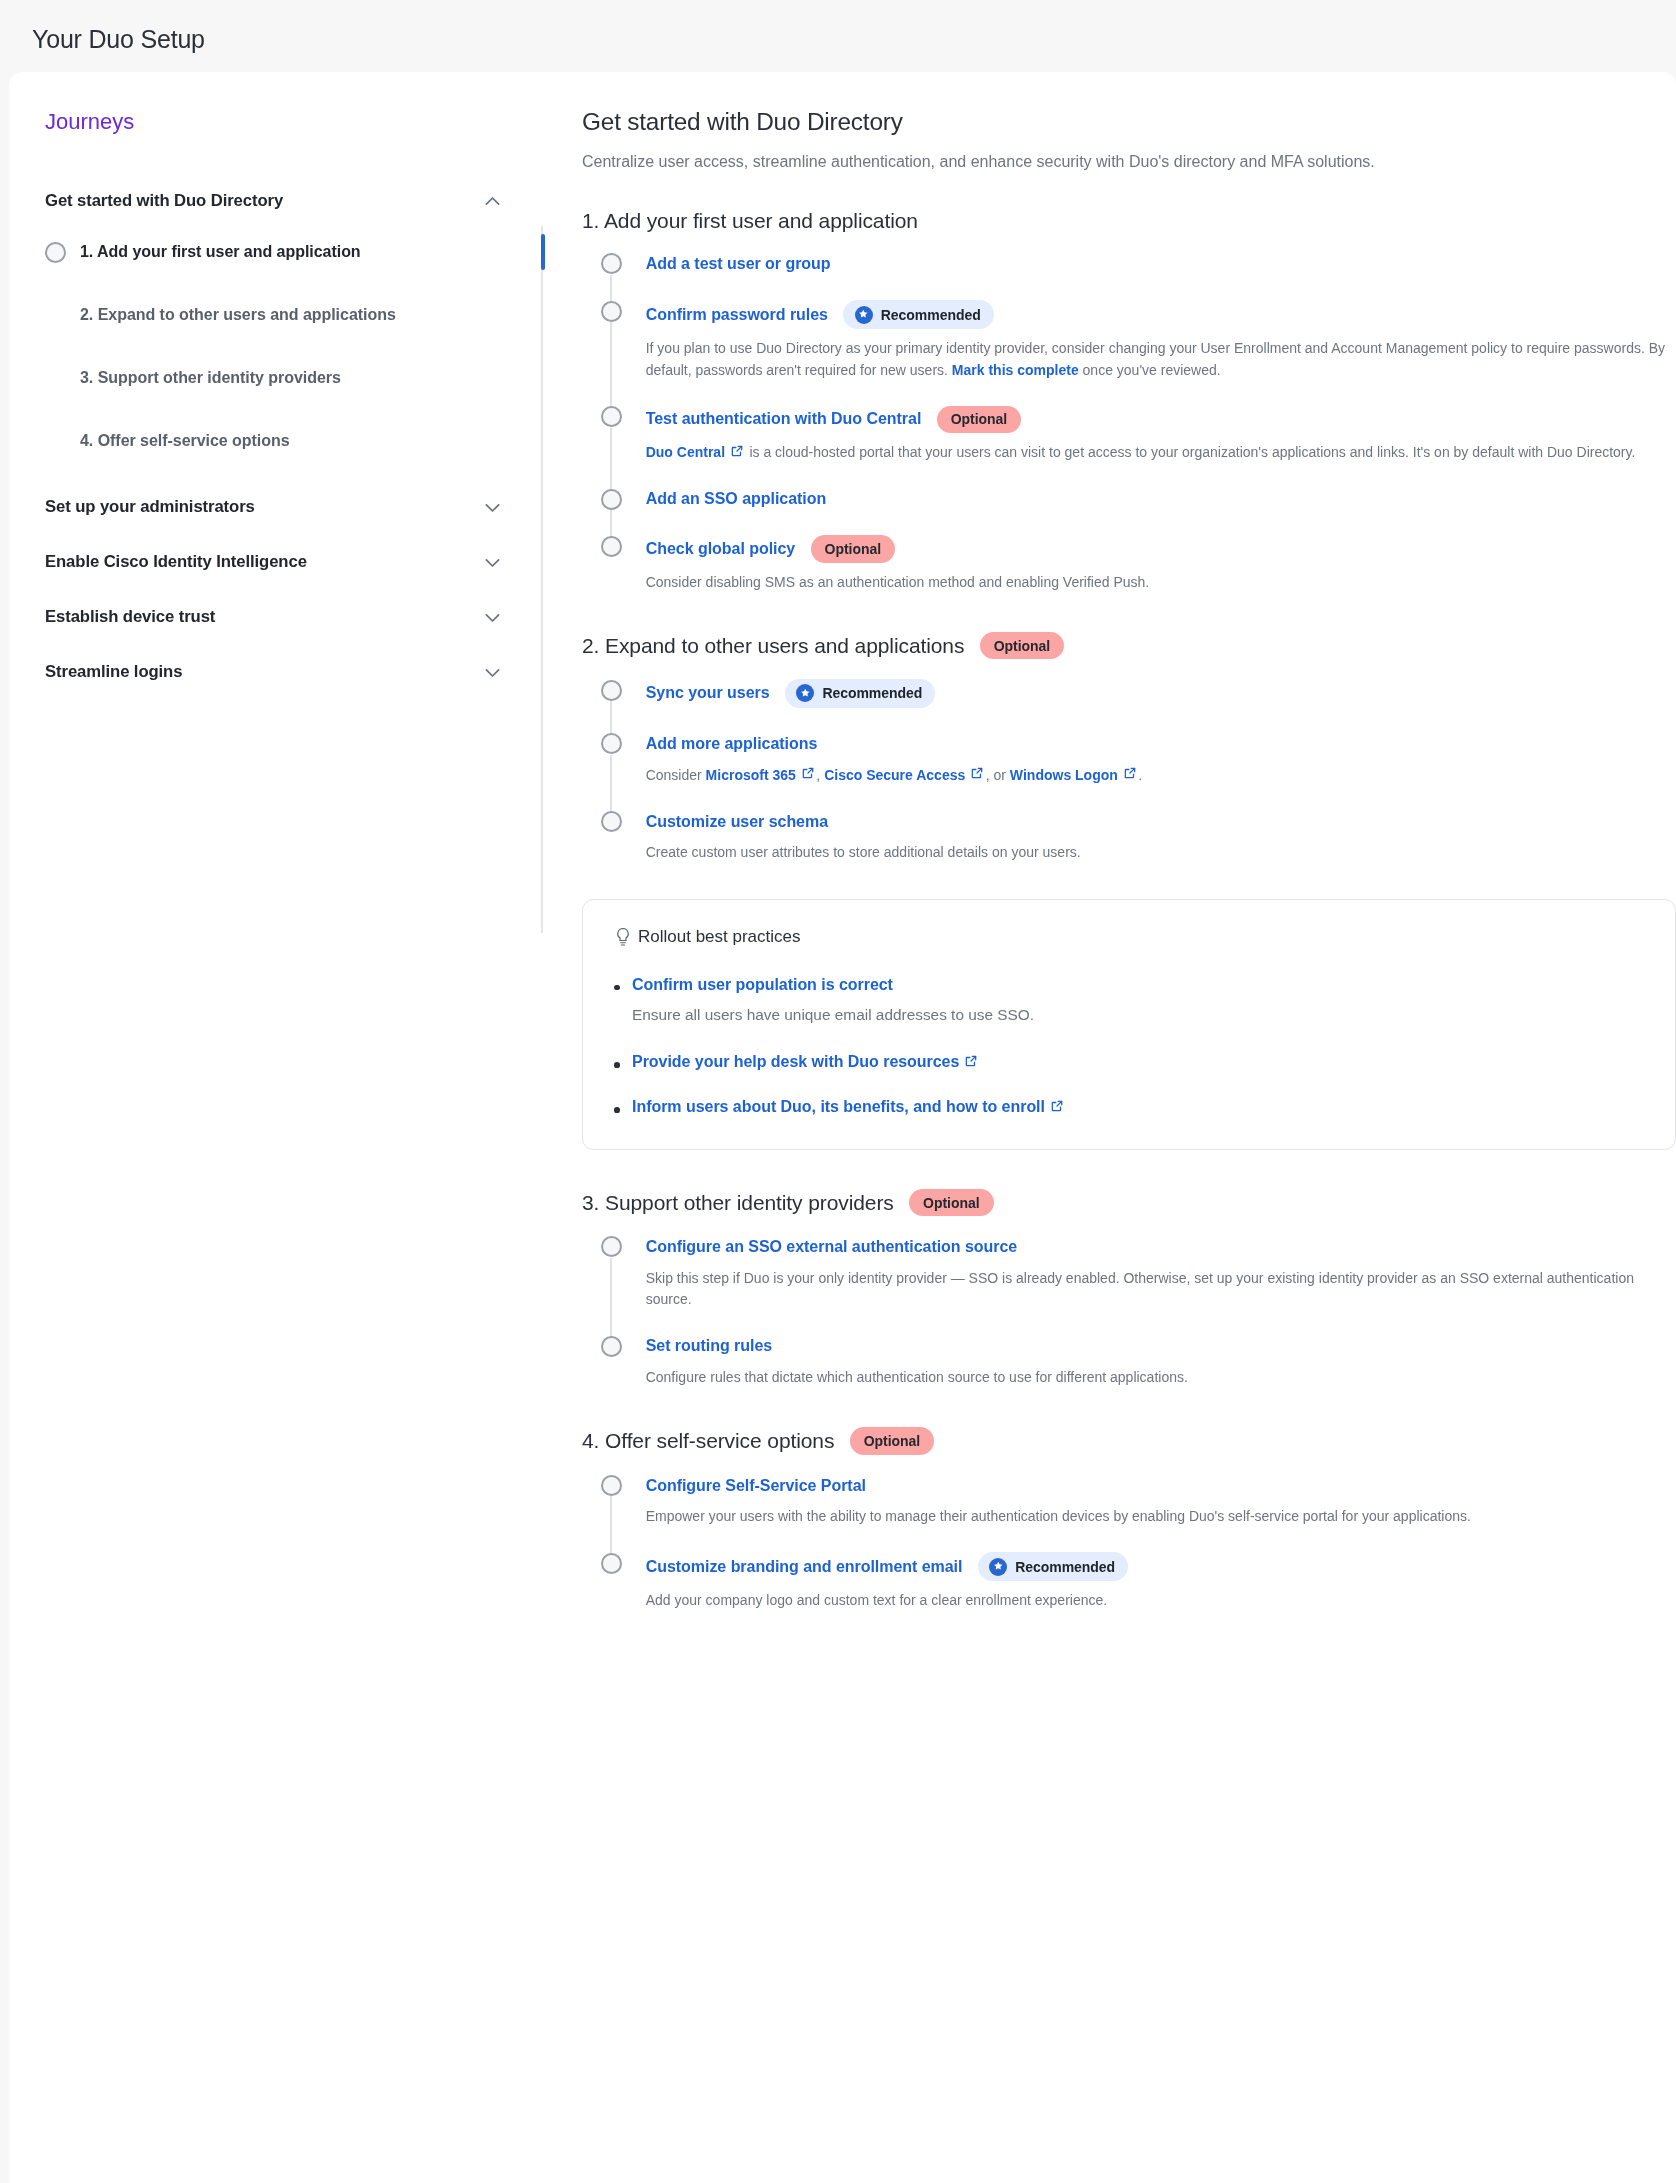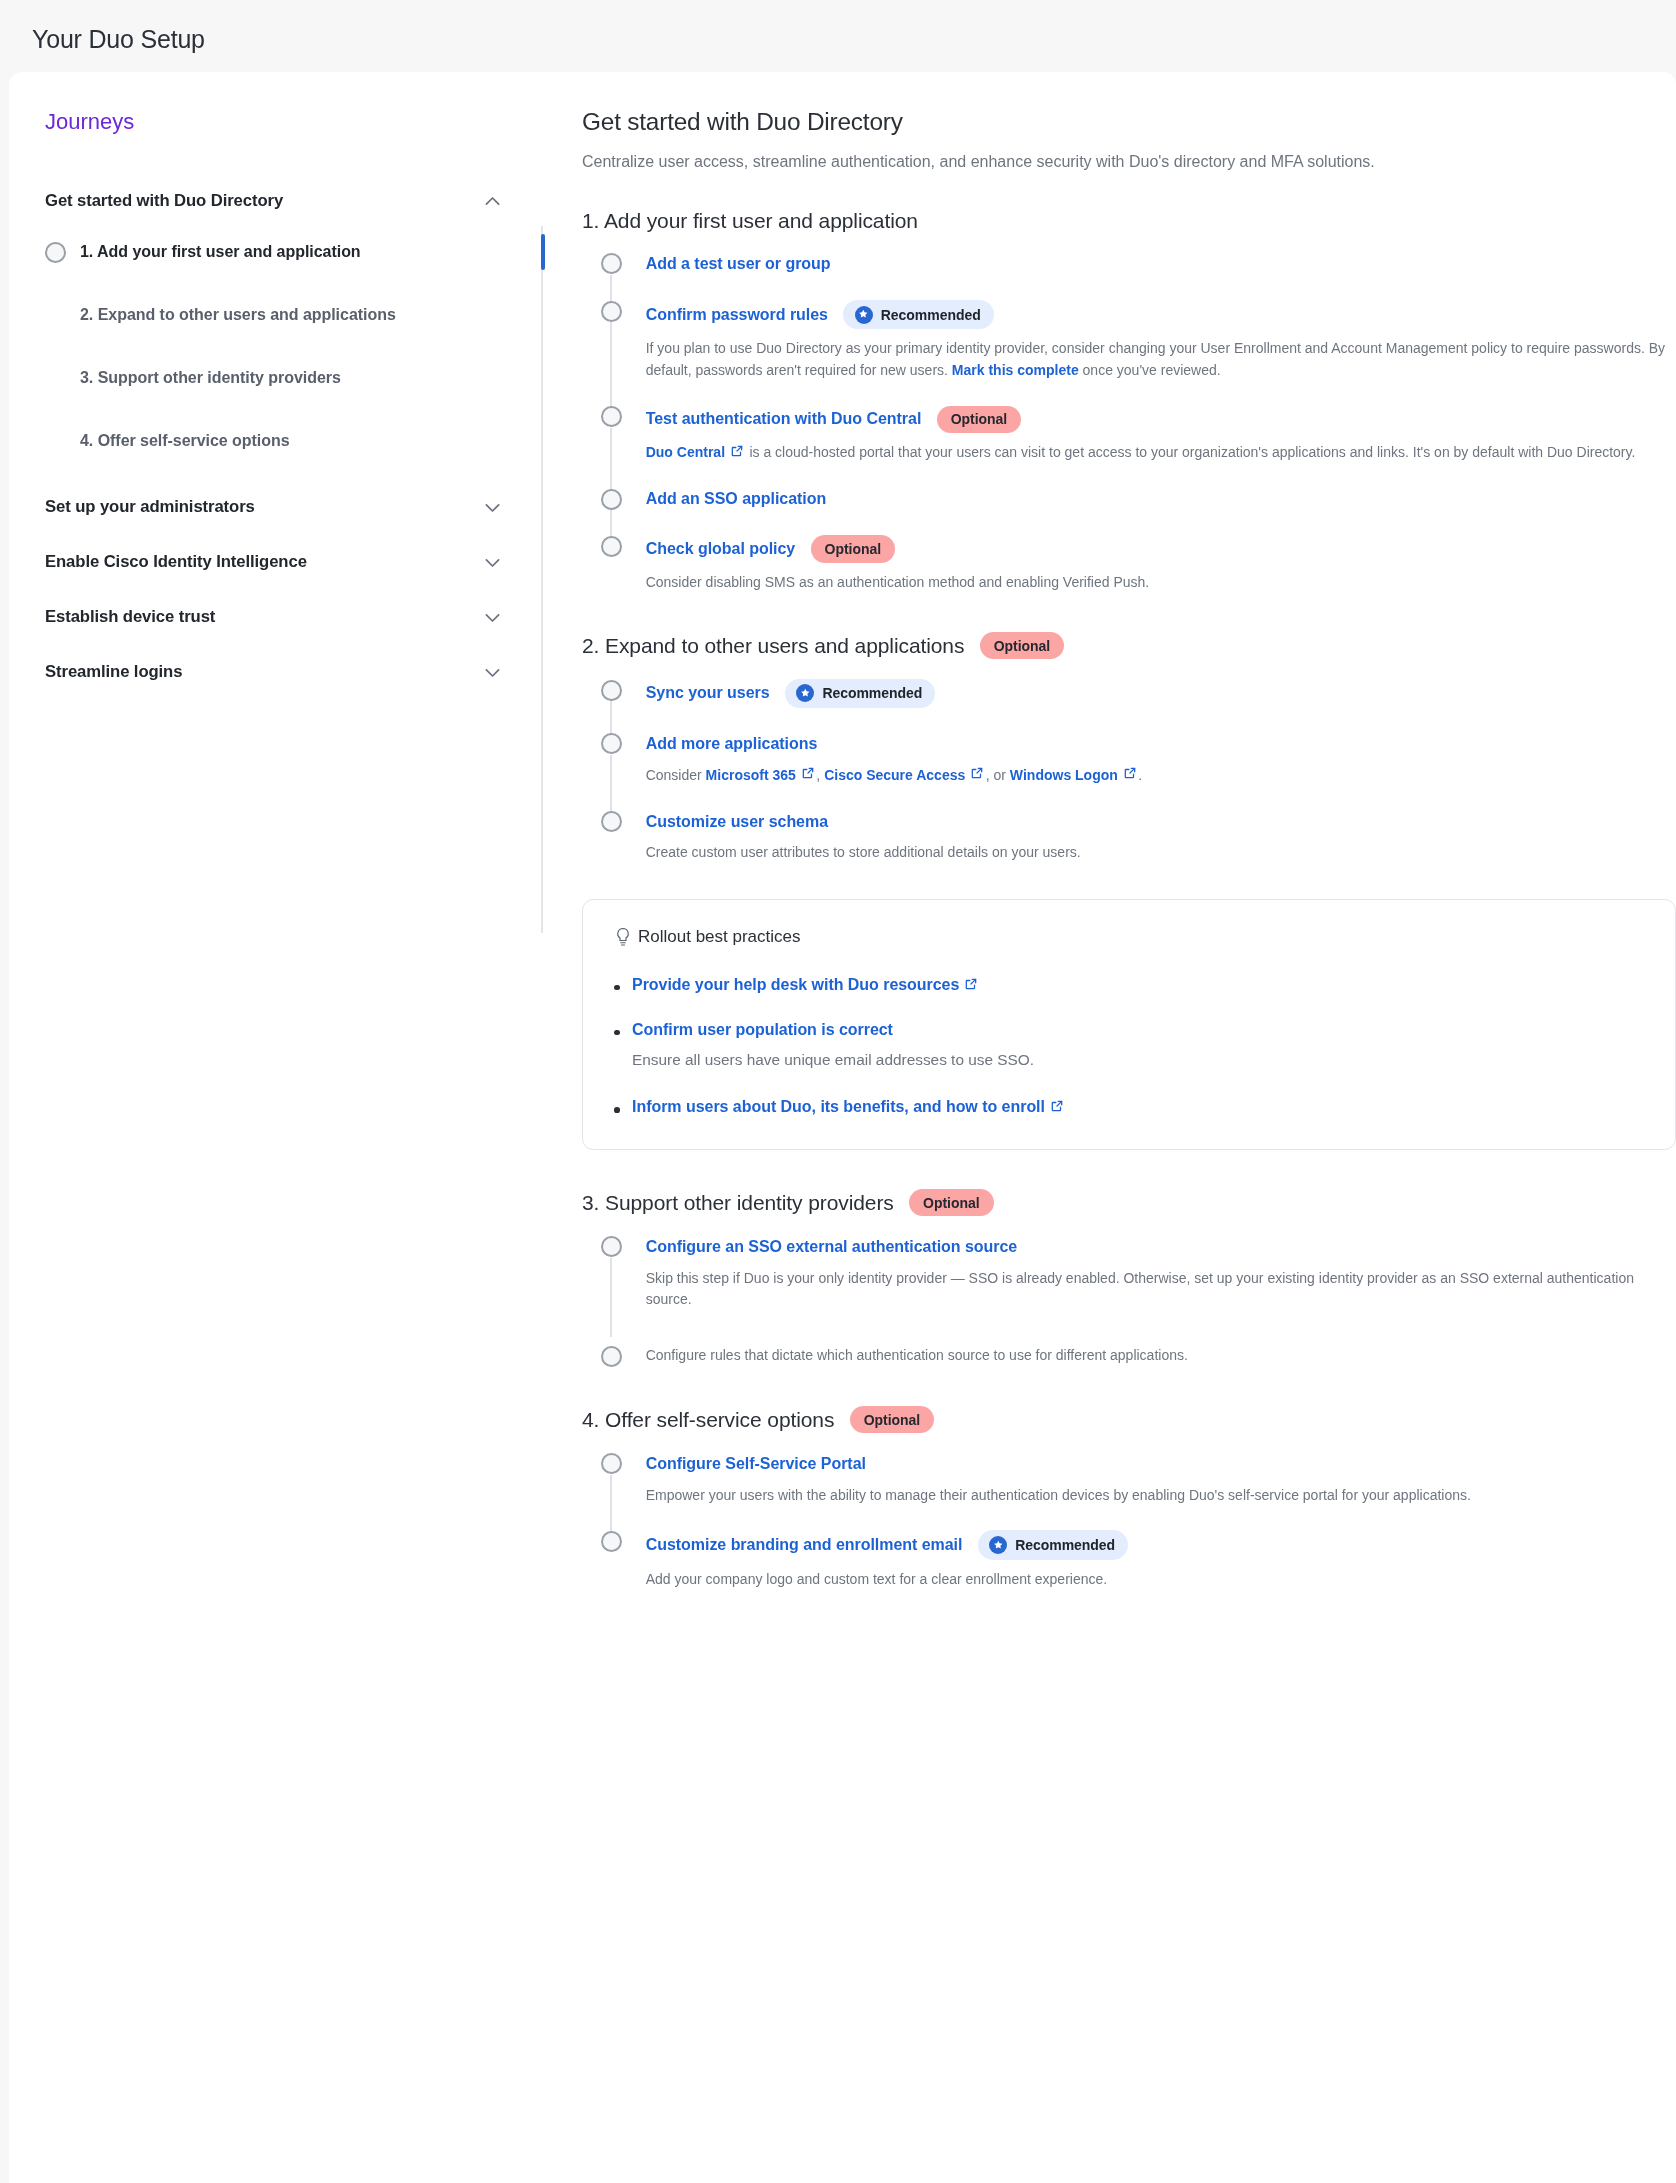--- a/index.html
+++ b/index.html
@@ -516,29 +516,29 @@
             <svg viewBox="0 0 24 28" fill="none" stroke="currentColor" stroke-width="1.6" stroke-linecap="round" stroke-linejoin="round">
                 <path d="M12 2a7 7 0 0 0-4 12.7V18h8v-3.3A7 7 0 0 0 12 2z"></path>
                 <line x1="9" y1="21" x2="15" y2="21"></line>
                 <line x1="10" y1="24" x2="14" y2="24"></line>
               </svg>
           </span>
           <span class="tip-title">Rollout best practices</span>
         </div>
         <ul class="tip-list">
           <li class="tip-li">
+            <a class="tip-link">Confirm user population is correct</a>
+            <div class="tip-desc">Ensure all users have unique email addresses to use SSO.</div>
+          </li>
+          <li class="tip-li">
             <a class="tip-link">Provide your help desk with Duo resources</a><span class="ext"><svg viewBox="0 0 24 24" fill="none" stroke="currentColor" stroke-width="2.2" stroke-linecap="round" stroke-linejoin="round">
                   <path d="M14 4h6v6"></path>
                   <path d="M20 4l-8 8"></path>
                   <path d="M18 14v5a1 1 0 0 1-1 1H5a1 1 0 0 1-1-1V7a1 1 0 0 1 1-1h5"></path>
                 </svg></span>
-          </li>
-          <li class="tip-li">
-            <a class="tip-link">Confirm user population is correct</a>
-            <div class="tip-desc">Ensure all users have unique email addresses to use SSO.</div>
           </li>
           <li class="tip-li">
             <a class="tip-link">Inform users about Duo, its benefits, and how to enroll</a><span class="ext"><svg viewBox="0 0 24 24" fill="none" stroke="currentColor" stroke-width="2.2" stroke-linecap="round" stroke-linejoin="round">
                   <path d="M14 4h6v6"></path>
                   <path d="M20 4l-8 8"></path>
                   <path d="M18 14v5a1 1 0 0 1-1 1H5a1 1 0 0 1-1-1V7a1 1 0 0 1 1-1h5"></path>
                 </svg></span>
           </li>
         </ul>
       </div>
@@ -556,20 +556,23 @@
           <span class="item-bullet"></span>
           <span class="item-line"></span>
           <div class="item-head">
             <a class="item-link">Configure an SSO external authentication source</a>
           </div>
           <div class="item-desc">Skip this step if Duo is your only identity provider — SSO is already enabled. Otherwise, set up your existing identity provider as an SSO external authentication source.</div>
         </div>
         <div class="item">
           <span class="item-bullet"></span>
 
+          <div class="item-head">
+            <a class="item-link">Set routing rules</a>
+          </div>
           <div class="item-desc">Configure rules that dictate which authentication source to use for different applications.</div>
         </div>
       </div>
     </section>
 
     <section class="section">
       <div class="section-head">
         <span class="section-title">4. Offer self-service options</span>
         <span class="badge optional">
           <span>Optional</span>

